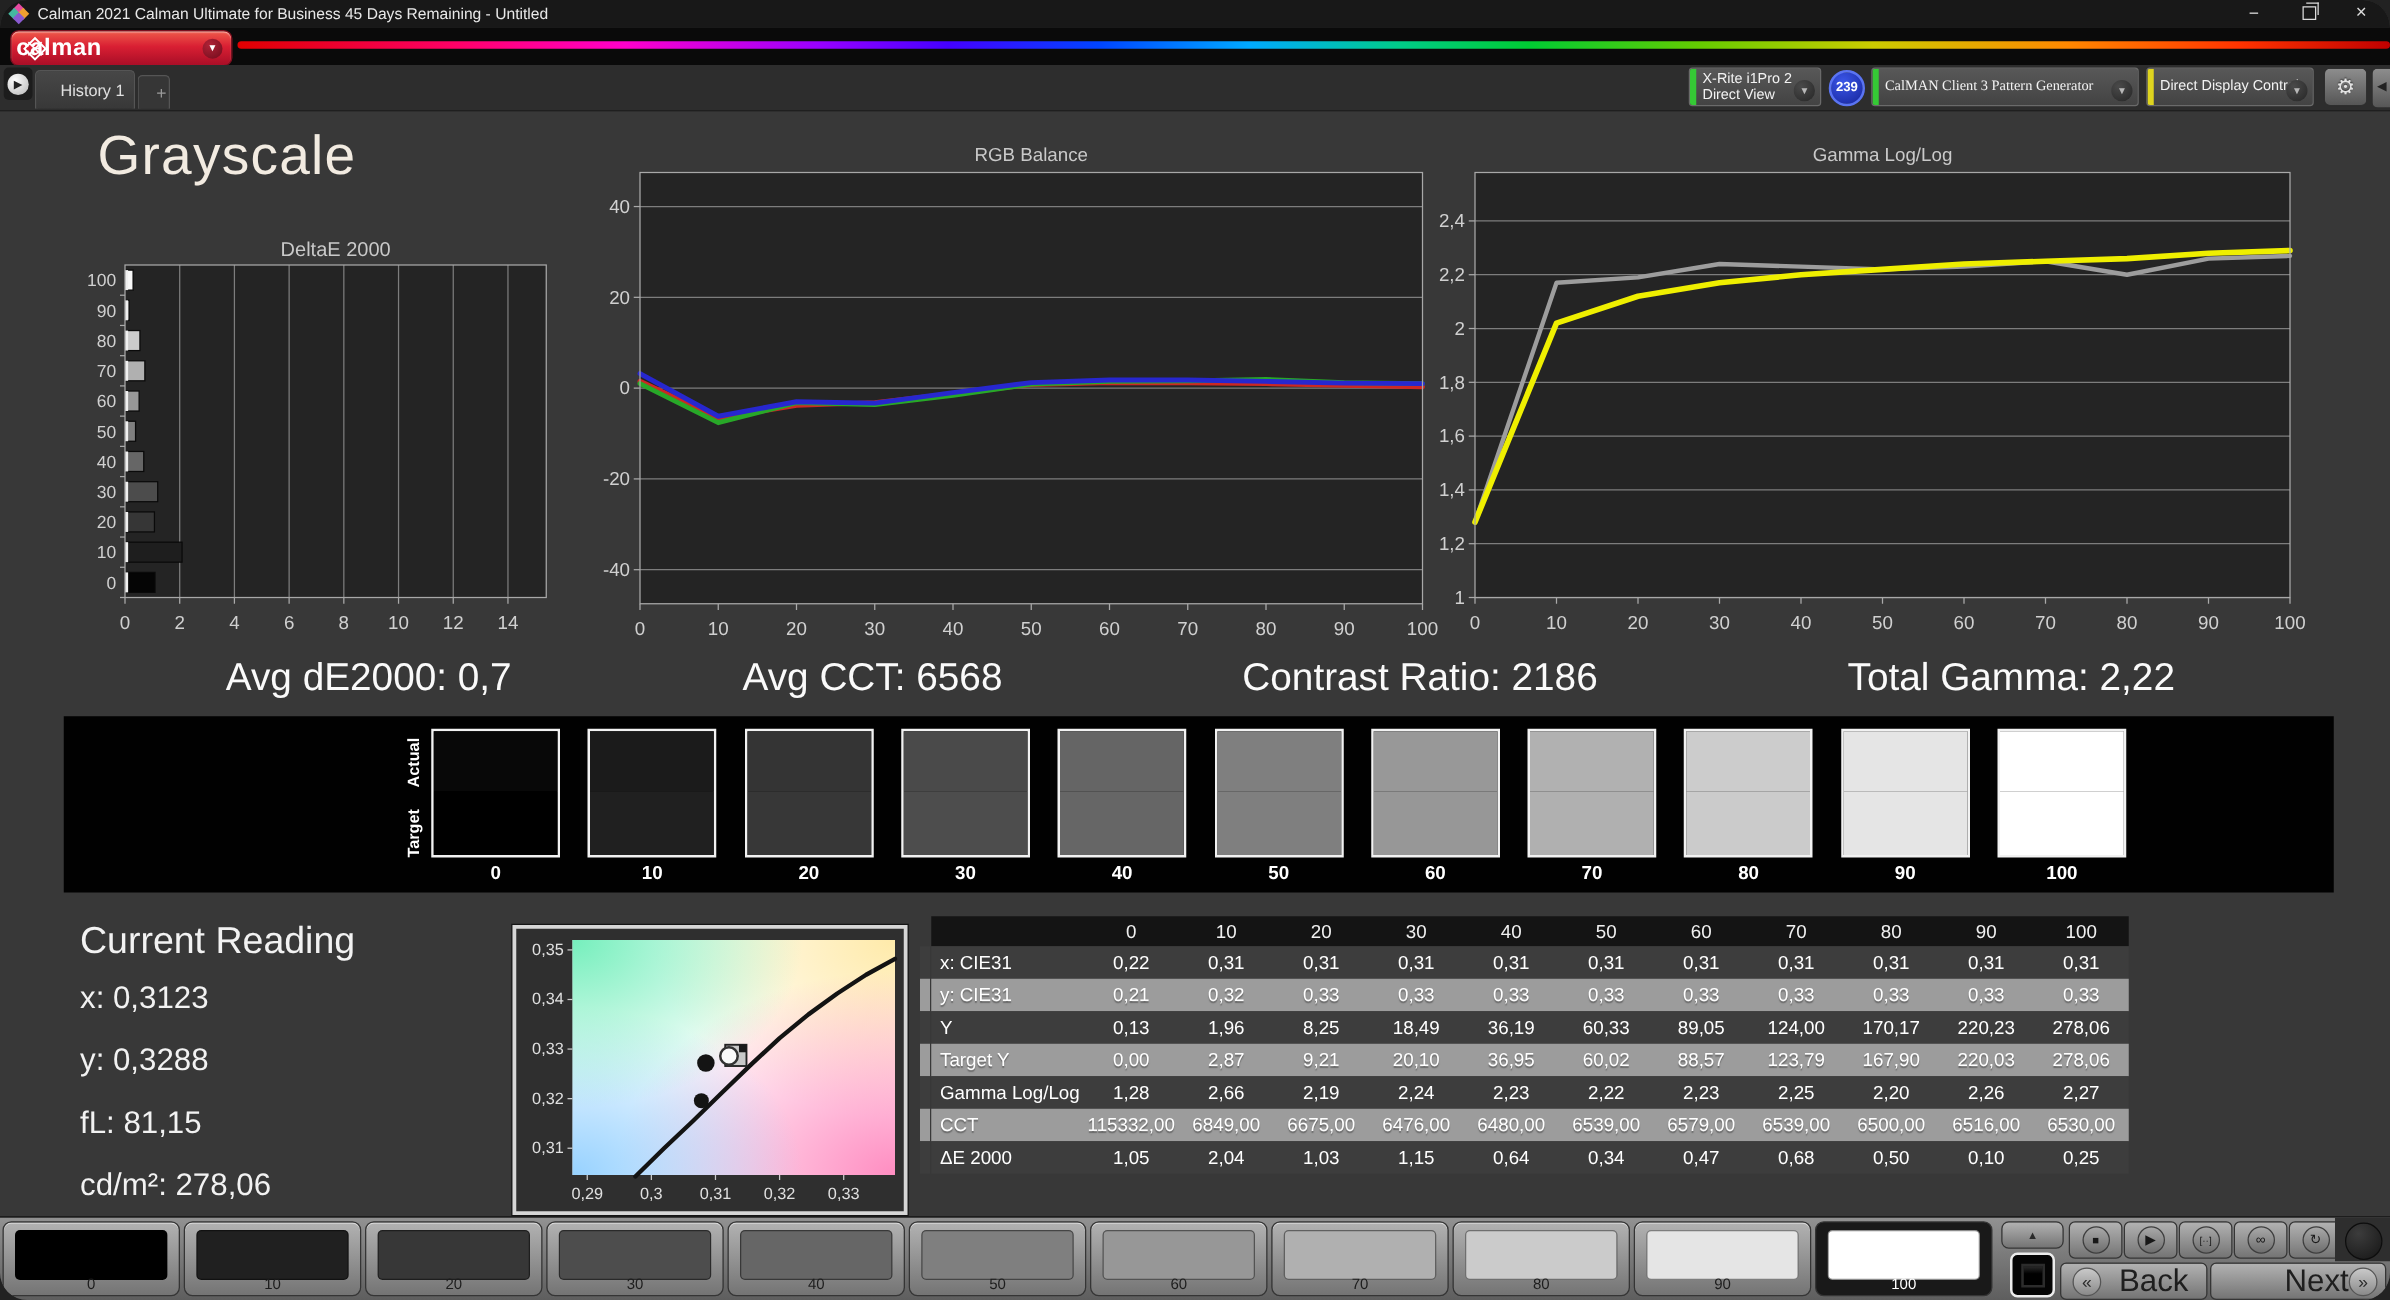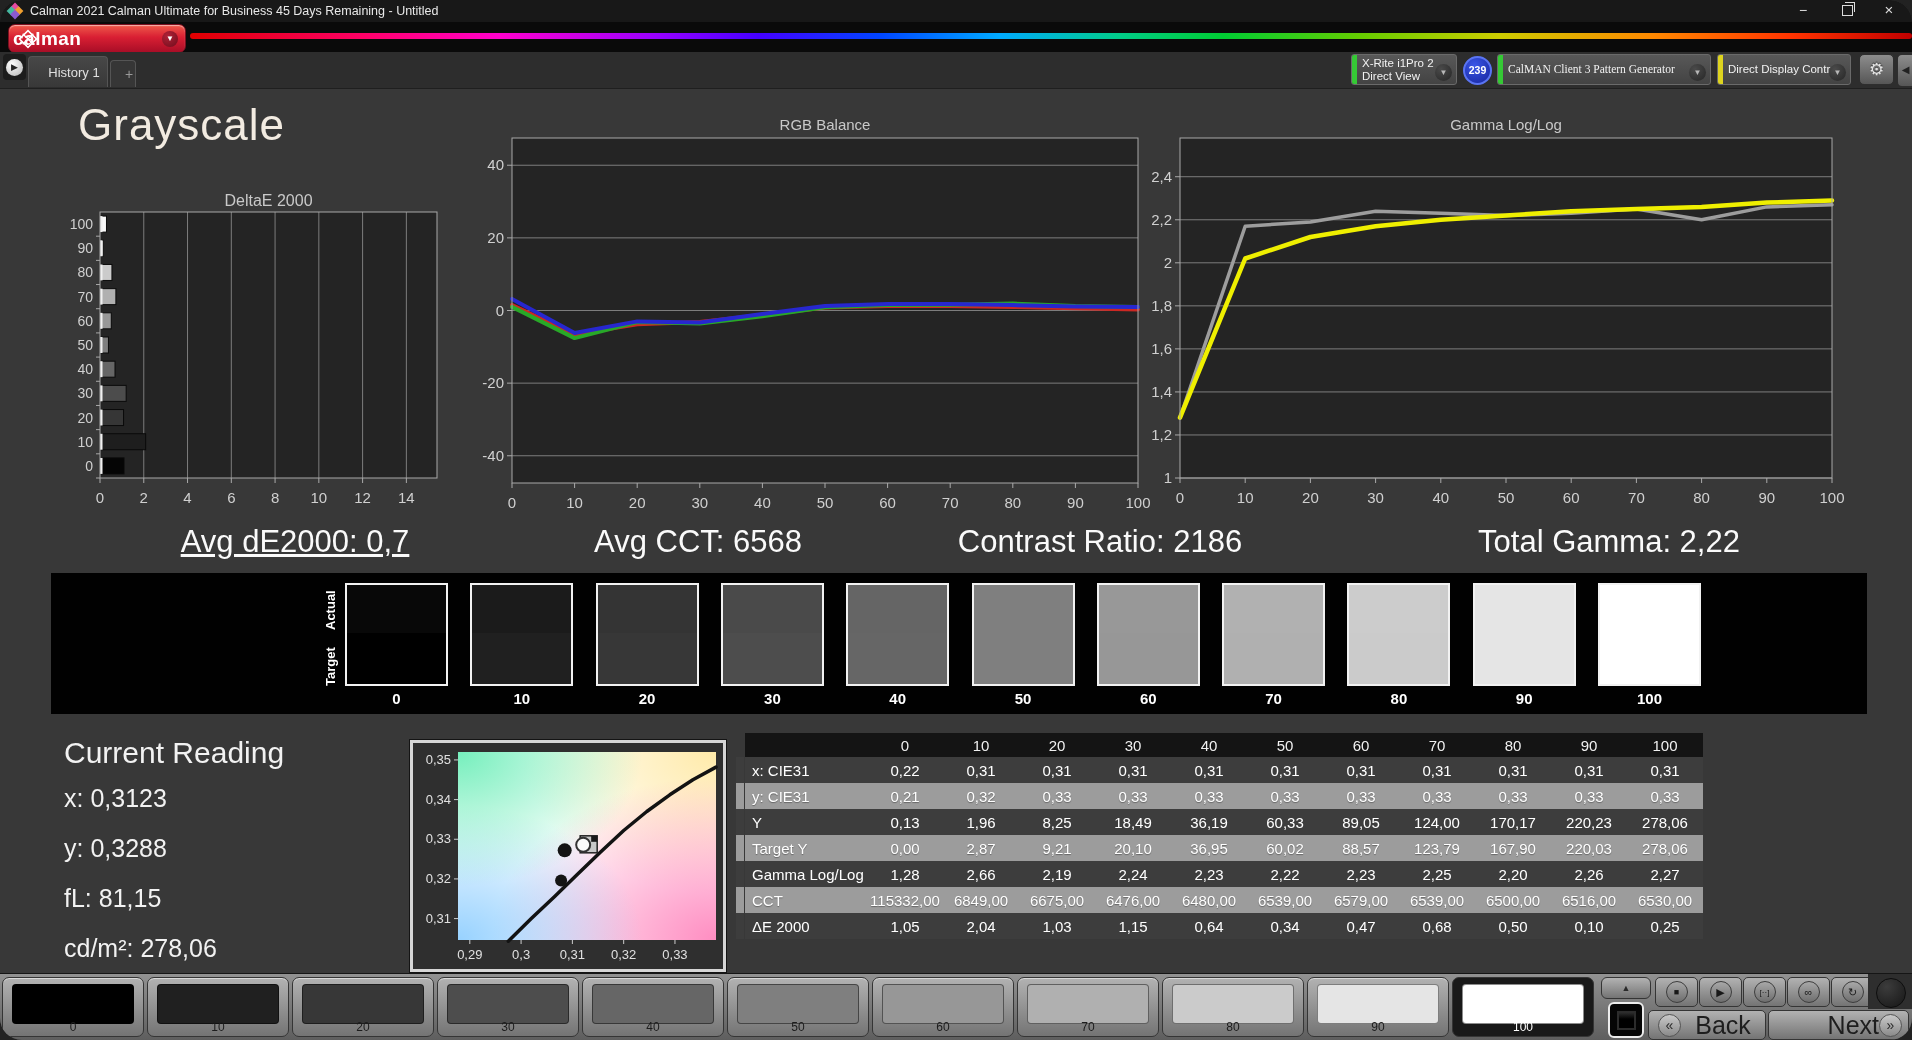--- a/index.html
+++ b/index.html
@@ -372,23 +372,23 @@
       <line x1="628.8" y1="346" x2="628.8" y2="351" stroke="#aaaaaa"></line>
       <text x="628.8" y="371" text-anchor="middle" font-size="15" fill="#d0d0d0">90</text>
       <line x1="694" y1="346" x2="694" y2="351" stroke="#aaaaaa"></line>
       <text x="694" y="371" text-anchor="middle" font-size="15" fill="#d0d0d0">100</text>
       <polyline points="42.0,285.7 107.2,94.2 172.4,89.9 237.6,79.2 302.8,81.3 368.0,83.5 433.2,81.3 498.4,77.0 563.6,87.8 628.8,74.9 694.0,72.7" fill="none" stroke="#9d9d9d" stroke-width="3.5" stroke-linejoin="round" stroke-linecap="round"></polyline>
       <polyline points="42.0,285.7 107.2,126.5 172.4,105.0 237.6,94.2 302.8,87.8 368.0,83.5 433.2,79.2 498.4,77.0 563.6,74.9 628.8,70.6 694.0,68.4" fill="none" stroke="#efef00" stroke-width="4.5" stroke-linejoin="round" stroke-linecap="round"></polyline>
       <rect x="42" y="6" width="652" height="340" fill="none" stroke="#a8a8a8" stroke-width="1"></rect>
     </svg>
 
   <div id="stats-row">
-      <div class="stat" style="left: 295px; text-decoration: underline;">Avg dE2000: 0,7</div>
+      <div class="stat" style="left: 295px;">Avg dE2000: 0,7</div>
       <div class="stat" style="left: 698px;">Avg CCT: 6568</div>
-      <div class="stat" style="left: 1100px;">Contrast Ratio: 2186</div>
+      <div class="stat" style="left: 1136px;">Contrast Ratio: 2186</div>
       <div class="stat" style="left: 1609px;">Total Gamma: 2,22</div>
     </div>
 
   <div class="swatch-strip">
     <div class="rot-label rot-actual">Actual</div>
     <div class="rot-label rot-target">Target</div>
     <div id="swatch-container">
         <div class="gs-swatch" style="left: 294px;">
           <div class="gs-top" style="background: rgb(8, 8, 8);"></div>
           <div class="gs-bot" style="background: rgb(0, 0, 0);"></div>

